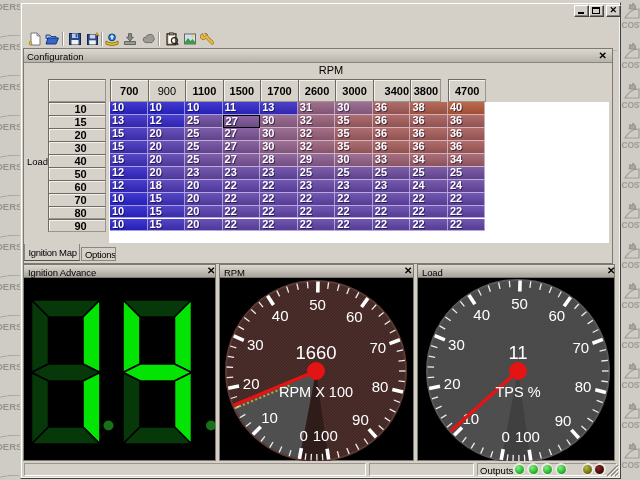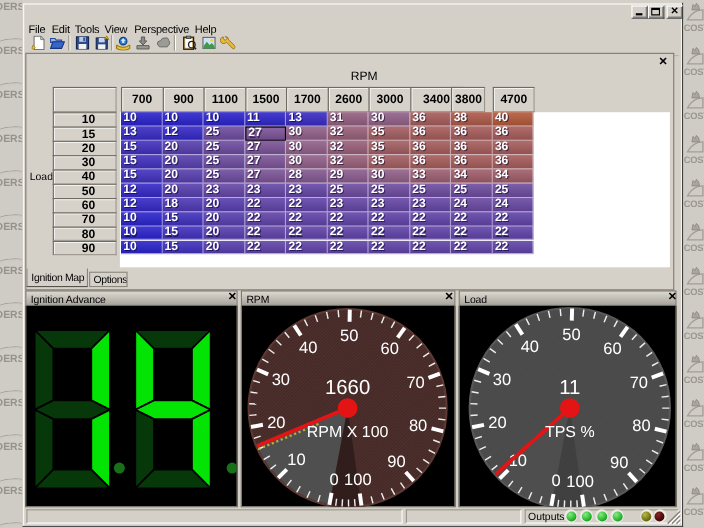--- a/index.html
+++ b/index.html
@@ -113,28 +113,20 @@
 
 <div class="win">
  <div class="tbtn" style="left:553px;">
       <div style="position:absolute;left:3px;bottom:2px;width:6px;height:2px;background:#000;"></div>
     </div>
  <div class="tbtn" style="left:568px;">
       <div style="width:8px;height:7px;border:1px solid #000;border-top-width:2px;"></div>
     </div>
  <div class="tbtn" style="left:585px;">✕</div>
 
- <div class="menubar">
-   <span style="left:2px;">File</span>
-      <span style="left:23px;">Edit</span>
-      <span style="left:44px;">Tools</span>
-   <span style="left:71px;">View</span>
-      <span style="left:98px;">Perspective</span>
-      <span style="left:153px;">Help</span>
- </div>
  <div class="toolbar"></div>
 </div>
 
 <svg style="position:absolute;left:28px;top:32px;" width="14" height="14" viewBox="0 0 14 14">
     <path d="M3,1 h6 l3,3 v9 h-9 z" fill="#fff" stroke="#777" stroke-width="1"></path>
     <path d="M9,1 l3,3 h-3 z" fill="#d8d8d8" stroke="#777" stroke-width="0.8"></path>
     <path d="M2,9 l2,2 -1,2 -2,-1 z" fill="#f0c030" stroke="#a07a10" stroke-width="0.7"></path>
   </svg>
 <svg style="position:absolute;left:45px;top:32px;" width="14" height="14" viewBox="0 0 14 14">
     <path d="M1,3 h4 l1,1.5 h5 v2 h-10 z" fill="#9ab6e0" stroke="#23499b" stroke-width="1"></path>
@@ -177,28 +169,29 @@
     <circle cx="9.6" cy="4.6" r="1.4" fill="#f5d33c"></circle>
   </svg>
 <svg style="position:absolute;left:200px;top:32px;" width="14" height="14" viewBox="0 0 14 14">
     <path d="M3,1.6 a3,3 0 1 0 2.8,4.6 l5.4,5.6 a1.5,1.5 0 0 0 2.2,-2.2 l-5.6,-5.4 a3,3 0 0 0 -3,-3 l1.6,1.8 -1.6,1.8 -1.8,-1.6 z" fill="#e8b93c" stroke="#937018" stroke-width="0.8"></path>
   </svg>
 <div style="position:absolute;left:62px;top:32px;width:2px;height:14px;border-left:1px solid #9a968e;border-right:1px solid #fff;"></div>
 <div style="position:absolute;left:101px;top:32px;width:2px;height:14px;border-left:1px solid #9a968e;border-right:1px solid #fff;"></div>
 <div style="position:absolute;left:158px;top:32px;width:2px;height:14px;border-left:1px solid #9a968e;border-right:1px solid #fff;"></div>
 
 <div style="position:absolute;left:23px;top:48px;width:590px;height:216px;border:1px solid #7d7970;background:#d5d1c9;">
+  <div style="position:absolute;left:0;top:0;right:0;height:13.5px;background:linear-gradient(#dbd8d0,#b8b4ac);border-bottom:1px solid #8a867e;font-size:9.5px;padding:1.5px 0 0 3px;">Configuration</div>
   <div style="position:absolute;right:5px;top:1px;font-size:10px;font-weight:bold;">✕</div>
 </div>
 <div style="position:absolute;left:331px;top:64px;font-size:11px;transform:translateX(-50%);">RPM</div>
 <div style="position:absolute;left:27px;top:155.5px;font-size:9.5px;">Load</div>
 <div style="position:absolute;left:109.0px;top:102.2px;width:500px;height:140.8px;background:#fff;"></div>
 <div style="position:absolute;left:48.0px;top:79.4px;width:58.0px;height:22.8px;background:#d6d2ca;border:1px solid #9a958c;border-top-color:#6e6a62;border-left-color:#6e6a62;box-sizing:border-box;box-shadow:inset 1px 1px 0 #f4f2ee;display:flex;align-items:center;justify-content:center;padding-left:0px;font-weight:bold;font-size:11px;color:#000;"></div>
 <div style="position:absolute;left:110.0px;top:79.4px;width:38.5px;height:22.8px;background:#d6d2ca;border:1px solid #9a958c;border-top-color:#6e6a62;border-left-color:#6e6a62;box-sizing:border-box;box-shadow:inset 1px 1px 0 #f4f2ee;display:flex;align-items:center;justify-content:center;padding-left:0px;font-weight:bold;font-size:11px;color:#000;">700</div>
-<div style="position:absolute;left:147.6px;top:79.4px;width:38.5px;height:22.8px;background:#d6d2ca;border:1px solid #9a958c;border-top-color:#6e6a62;border-left-color:#6e6a62;box-sizing:border-box;box-shadow:inset 1px 1px 0 #f4f2ee;display:flex;align-items:center;justify-content:center;padding-left:0px;font-weight:bold;font-size:11px;color:#000;">900</div>
+<div style="position:absolute;left:147.6px;top:79.4px;width:38.5px;height:22.8px;background:#d6d2ca;border:1px solid #9a958c;border-top-color:#6e6a62;border-left-color:#6e6a62;box-sizing:border-box;box-shadow:inset 1px 1px 0 #f4f2ee;display:flex;align-items:center;justify-content:center;padding-left:0px;font-weight:normal;font-size:11px;color:#000;">900</div>
 <div style="position:absolute;left:185.1px;top:79.4px;width:38.5px;height:22.8px;background:#d6d2ca;border:1px solid #9a958c;border-top-color:#6e6a62;border-left-color:#6e6a62;box-sizing:border-box;box-shadow:inset 1px 1px 0 #f4f2ee;display:flex;align-items:center;justify-content:center;padding-left:0px;font-weight:bold;font-size:11px;color:#000;">1100</div>
 <div style="position:absolute;left:222.6px;top:79.4px;width:38.5px;height:22.8px;background:#d6d2ca;border:1px solid #9a958c;border-top-color:#6e6a62;border-left-color:#6e6a62;box-sizing:border-box;box-shadow:inset 1px 1px 0 #f4f2ee;display:flex;align-items:center;justify-content:center;padding-left:0px;font-weight:bold;font-size:11px;color:#000;">1500</div>
 <div style="position:absolute;left:260.2px;top:79.4px;width:38.5px;height:22.8px;background:#d6d2ca;border:1px solid #9a958c;border-top-color:#6e6a62;border-left-color:#6e6a62;box-sizing:border-box;box-shadow:inset 1px 1px 0 #f4f2ee;display:flex;align-items:center;justify-content:center;padding-left:0px;font-weight:bold;font-size:11px;color:#000;">1700</div>
 <div style="position:absolute;left:297.8px;top:79.4px;width:38.5px;height:22.8px;background:#d6d2ca;border:1px solid #9a958c;border-top-color:#6e6a62;border-left-color:#6e6a62;box-sizing:border-box;box-shadow:inset 1px 1px 0 #f4f2ee;display:flex;align-items:center;justify-content:center;padding-left:0px;font-weight:bold;font-size:11px;color:#000;">2600</div>
 <div style="position:absolute;left:335.3px;top:79.4px;width:38.5px;height:22.8px;background:#d6d2ca;border:1px solid #9a958c;border-top-color:#6e6a62;border-left-color:#6e6a62;box-sizing:border-box;box-shadow:inset 1px 1px 0 #f4f2ee;display:flex;align-items:center;justify-content:center;padding-left:0px;font-weight:bold;font-size:11px;color:#000;">3000</div>
 <div style="position:absolute;left:372.8px;top:79.4px;width:48px;height:22.8px;background:#d6d2ca;border:1px solid #9a958c;border-top-color:#6e6a62;border-left-color:#6e6a62;box-sizing:border-box;box-shadow:inset 1px 1px 0 #f4f2ee;display:flex;align-items:center;justify-content:center;padding-left:0px;font-weight:bold;font-size:11px;color:#000;">3400</div>
 <div style="position:absolute;left:410.4px;top:79.4px;width:31px;height:22.8px;background:#d6d2ca;border:1px solid #9a958c;border-top-color:#6e6a62;border-left-color:#6e6a62;box-sizing:border-box;box-shadow:inset 1px 1px 0 #f4f2ee;display:flex;align-items:center;justify-content:center;padding-left:0px;font-weight:bold;font-size:11px;color:#000;">3800</div>
 <div style="position:absolute;left:447.9px;top:79.4px;width:38.5px;height:22.8px;background:#d6d2ca;border:1px solid #9a958c;border-top-color:#6e6a62;border-left-color:#6e6a62;box-sizing:border-box;box-shadow:inset 1px 1px 0 #f4f2ee;display:flex;align-items:center;justify-content:center;padding-left:0px;font-weight:bold;font-size:11px;color:#000;">4700</div>
 <div style="position:absolute;left:48.0px;top:102.2px;width:58.0px;height:13.9px;background:#d6d2ca;border:1px solid #9a958c;border-top-color:#6e6a62;border-left-color:#6e6a62;box-sizing:border-box;box-shadow:inset 1px 1px 0 #f4f2ee;display:flex;align-items:center;justify-content:center;padding-left:7px;font-weight:bold;font-size:11px;color:#000;">10</div>
 <div style="position:absolute;left:48.0px;top:115.1px;width:58.0px;height:13.9px;background:#d6d2ca;border:1px solid #9a958c;border-top-color:#6e6a62;border-left-color:#6e6a62;box-sizing:border-box;box-shadow:inset 1px 1px 0 #f4f2ee;display:flex;align-items:center;justify-content:center;padding-left:7px;font-weight:bold;font-size:11px;color:#000;">15</div>

